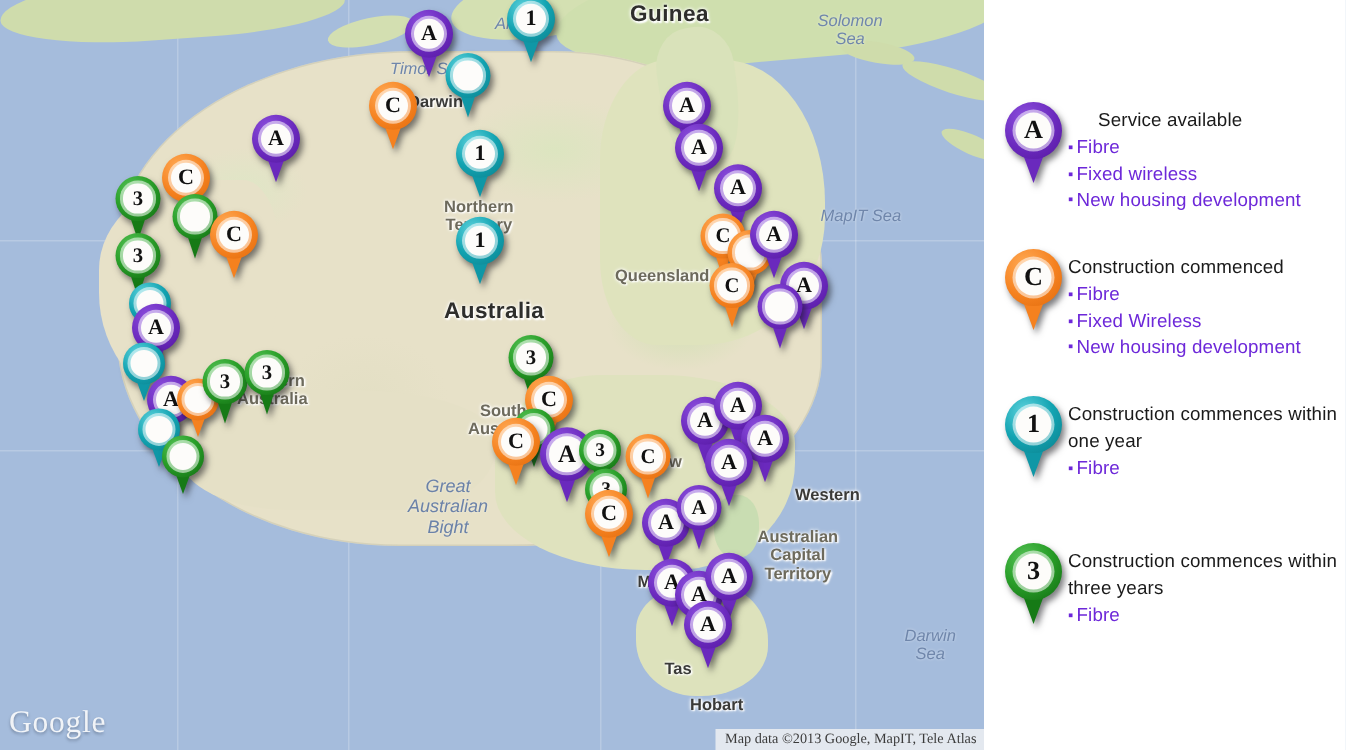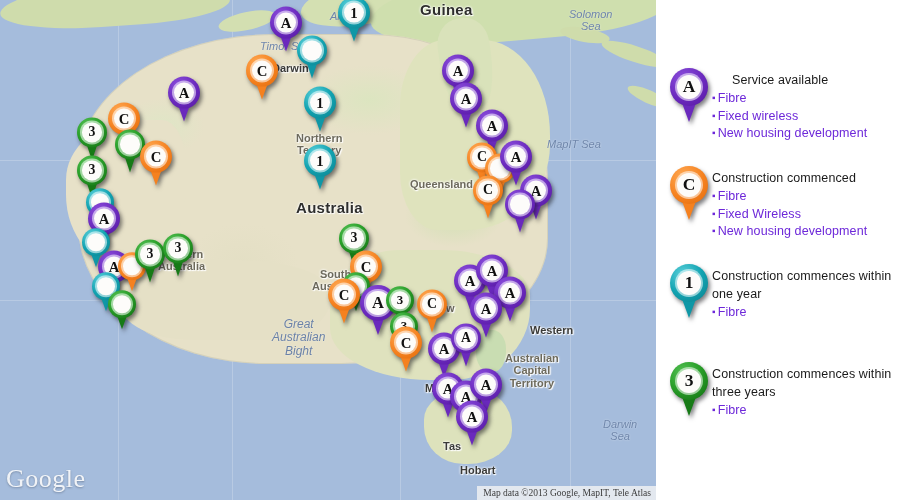--- a/index.html
+++ b/index.html
@@ -101,21 +101,21 @@
   .mlabel.city    { color: #3a3a38; font-size: 11px; font-weight: 600; }
   .mlabel.sea     { color: #6f86ab; font-style: italic; font-size: 11px;
                     text-shadow: 0 0 2px rgba(255,255,255,.55); text-align:center; }
   .mlabel.sea-big { color: #6b82a8; font-style: italic; font-size: 12px;
                     text-shadow: 0 0 2px rgba(255,255,255,.5); text-align:center; }
 
   
   #google-logo {
     position: absolute; left: 6px; bottom: 6px;
     font-family: "Liberation Serif", serif;
-    font-size: 26px; color: rgba(255,255,255,0.88);
+    font-size: 21px; color: rgba(255,255,255,0.88);
     text-shadow: 0 1px 2px rgba(60,70,90,0.45);
     letter-spacing: .5px;
     margin-top: 30px;
   }
   #map-attribution {
     position: absolute; right: 0; bottom: 0;
     background: rgba(245,245,245,0.78);
     color: #3b3b3b; font-size: 9.5px;
     padding: 2px 5px 2px 6px;
     font-family: Liberation Serif, serif;
@@ -234,21 +234,21 @@
     <div class="land" id="aus-cape"></div>
     <div class="land" id="aus-s"></div>
     <div class="land" id="aus-se"></div>
     <div class="land" id="aus-act"></div>
     <div class="land" id="tasmania"></div>
 
     <div id="map-labels">
         <div class="mlabel country" style="left: 420px; top: 2px;">Guinea</div>
         <div class="mlabel sea" style="left: 228px; top: 40px; margin-left: 32px;">Timor Sea</div>
         <div class="mlabel sea" style="left: 330px; top: 10px;">Arafura</div>
-        <div class="mlabel sea" style="left: 545px; top: 8px; margin-left: 24px;">Solomon
+        <div class="mlabel sea" style="left: 545px; top: 8px;">Solomon
 Sea</div>
         <div class="mlabel city" style="left: 272px; top: 62px;">Darwin</div>
         <div class="mlabel sea" style="left: 547px; top: 138px;">MapIT Sea</div>
         <div class="mlabel state" style="left: 296px; top: 132px;">Northern
 Territory</div>
         <div class="mlabel state" style="left: 410px; top: 178px;">Queensland</div>
         <div class="mlabel country" style="left: 296px; top: 200px;">Australia</div>
         <div class="mlabel state" style="left: 158px; top: 248px;">Western
 Australia</div>
         <div class="mlabel state" style="left: 312px; top: 268px;">South

